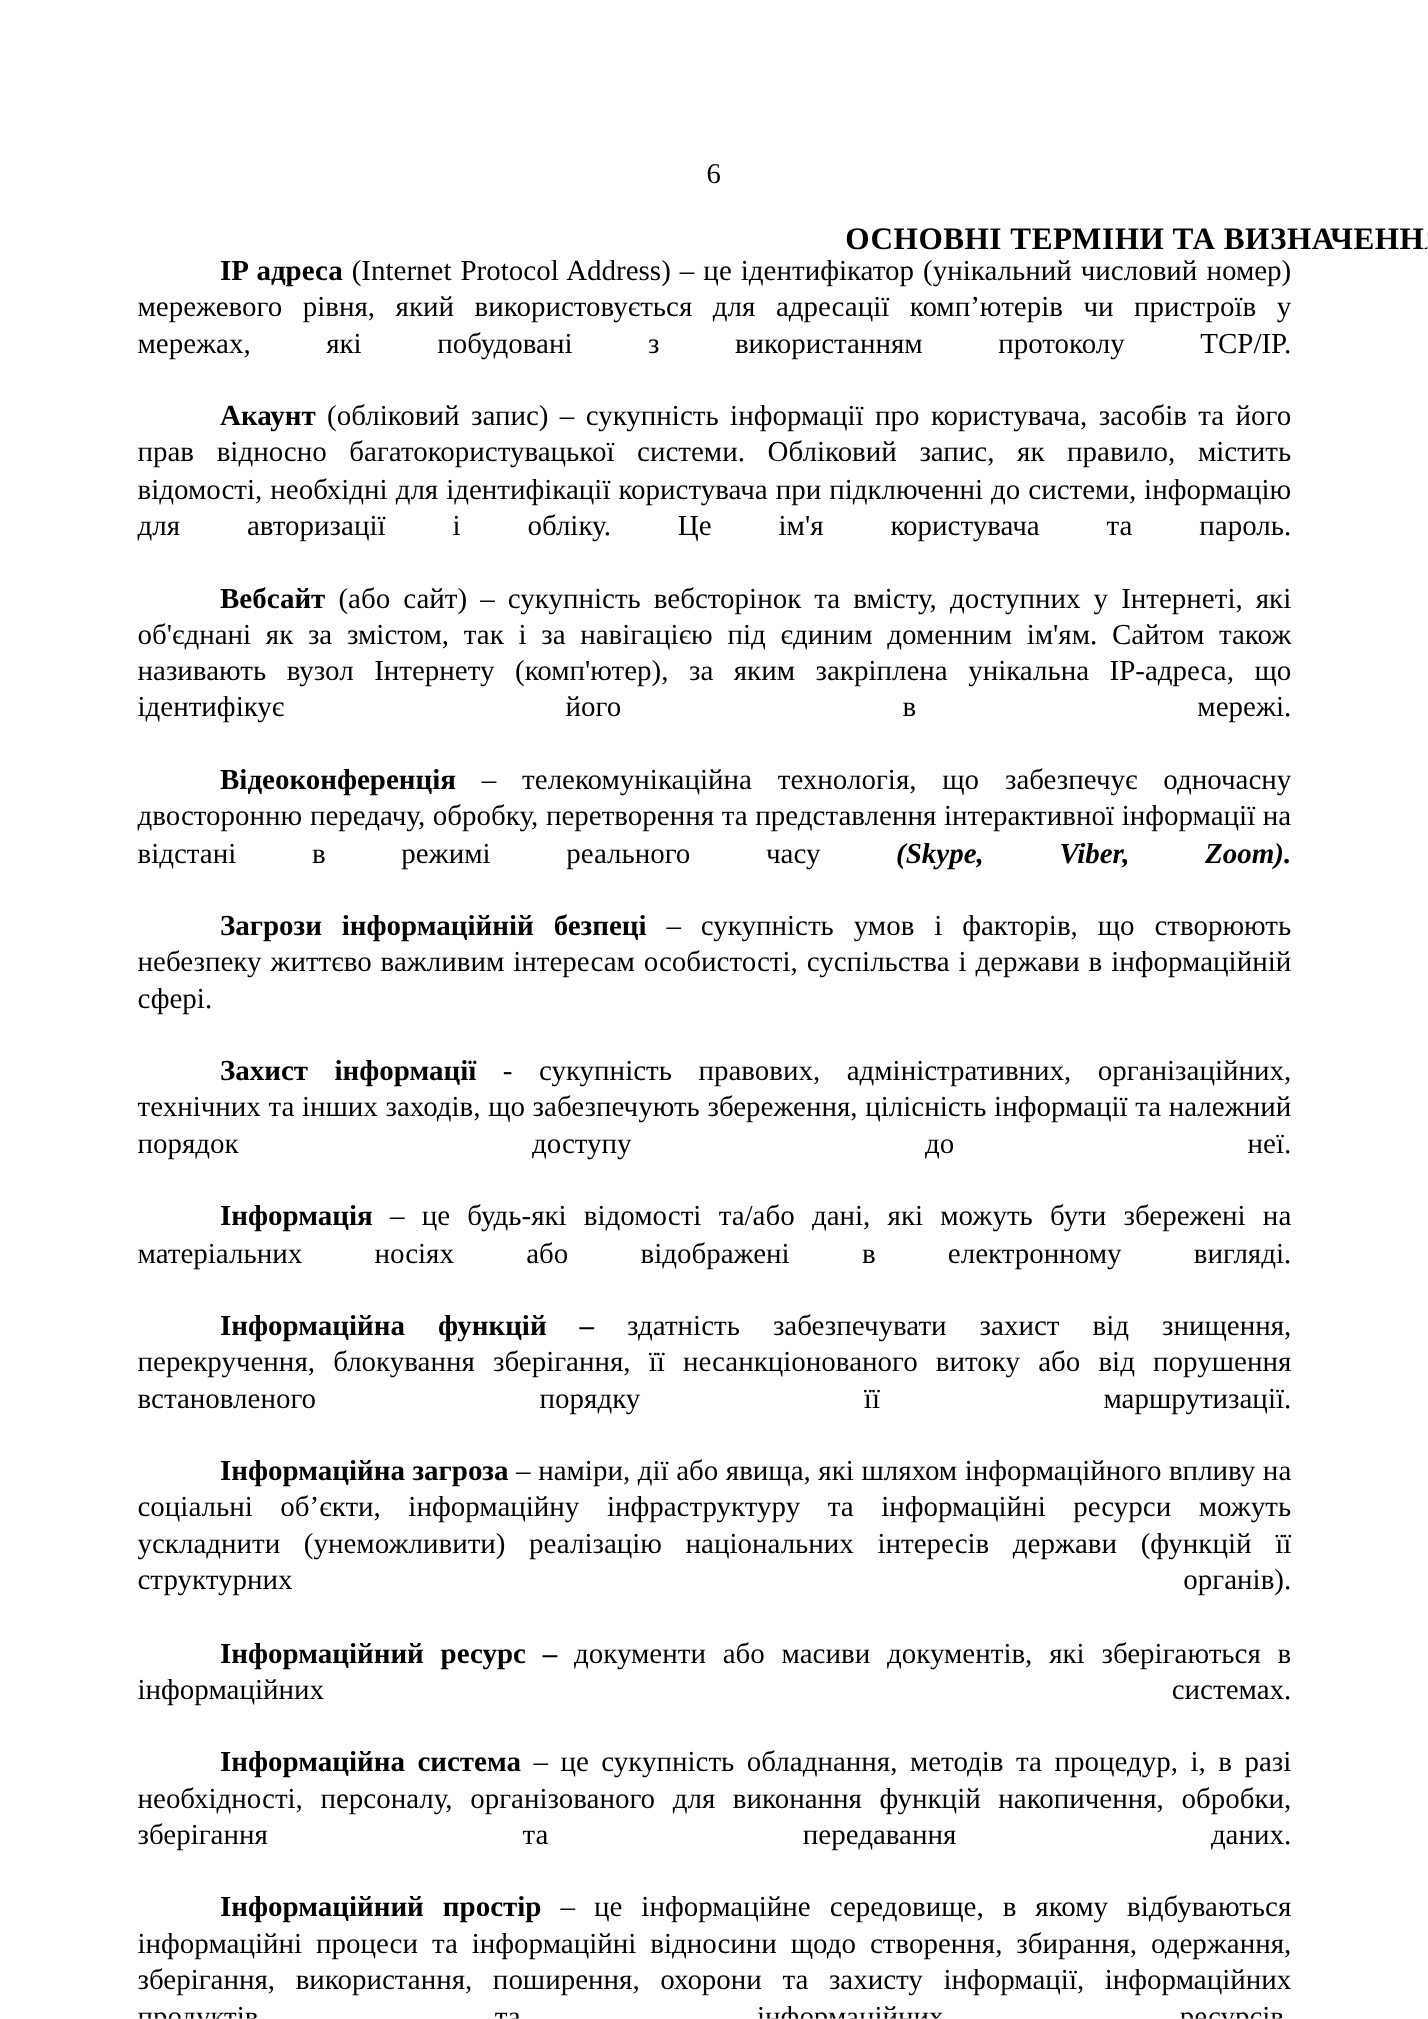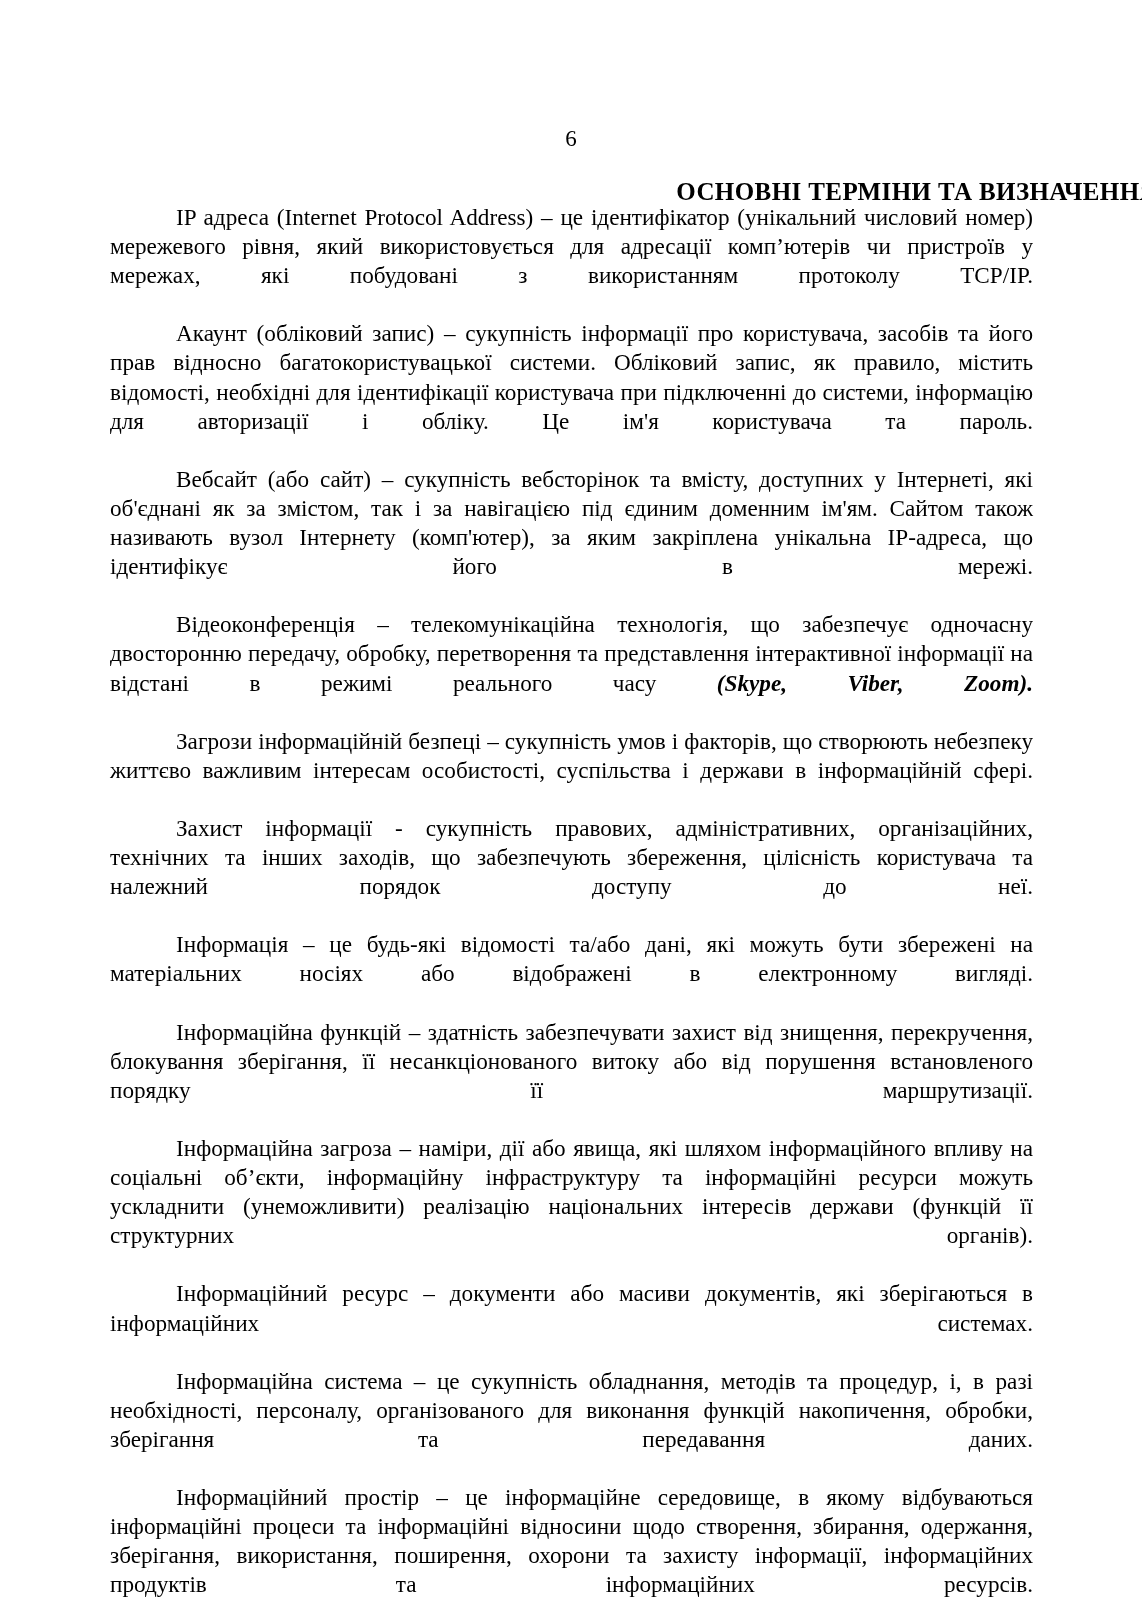--- a/index.html
+++ b/index.html
@@ -68,21 +68,21 @@
   }
 
   
   .para::after {
     content: "";
     display: inline-block;
     width: 100%;
   }
 
   .term {
-    font-weight: normal;
+    font-weight: bold;
   }
 
   .app-list {
     font-weight: bold;
     font-style: italic;
     margin-top: 12px;
   }
 </style>
 </head>
 <body>
@@ -109,21 +109,21 @@
 
     <p class="para">
       <span class="term">Відеоконференція</span><span> – телекомунікаційна технологія, що забезпечує одночасну двосторонню передачу, обробку, перетворення та представлення інтерактивної інформації на відстані в режимі реального часу </span><span class="app-list">(Skype, Viber, Zoom).</span>
     </p>
 
     <p class="para">
       <span class="term">Загрози інформаційній безпеці</span><span> – сукупність умов і факторів, що створюють небезпеку життєво важливим інтересам особистості, суспільства і держави в інформаційній сфері.</span>
     </p>
 
     <p class="para">
-      <span class="term">Захист інформації</span><span> - сукупність правових, адміністративних, організаційних, технічних та інших  заходів, що забезпечують збереження, цілісність користувача та належний порядок доступу до неї.</span>
+      <span class="term">Захист інформації</span><span> - сукупність правових, адміністративних, організаційних, технічних та інших  заходів, що забезпечують збереження, цілісність інформації та належний порядок доступу до неї.</span>
     </p>
 
     <p class="para">
       <span class="term">Інформація</span><span> – це будь-які відомості та/або дані, які можуть бути збережені на матеріальних носіях або відображені в електронному вигляді.</span>
     </p>
 
     <p class="para">
       <span class="term">Інформаційна функцій –</span><span> здатність забезпечувати захист від знищення, перекручення, блокування зберігання, її несанкціонованого витоку або від порушення встановленого порядку її маршрутизації.</span>
     </p>
 

